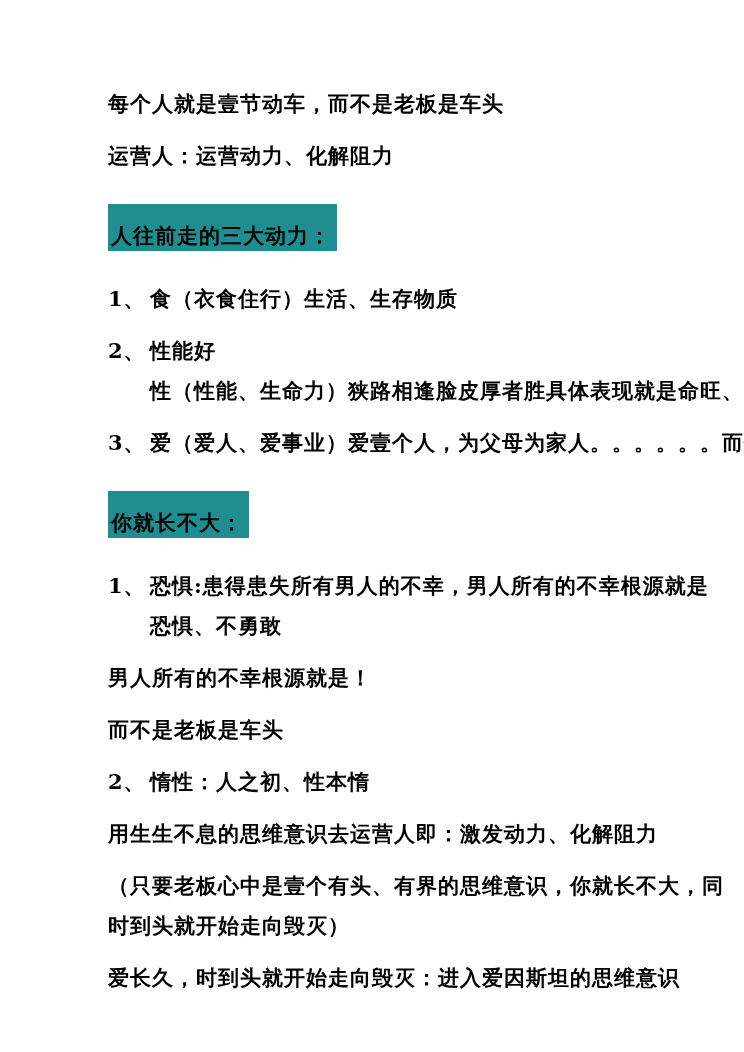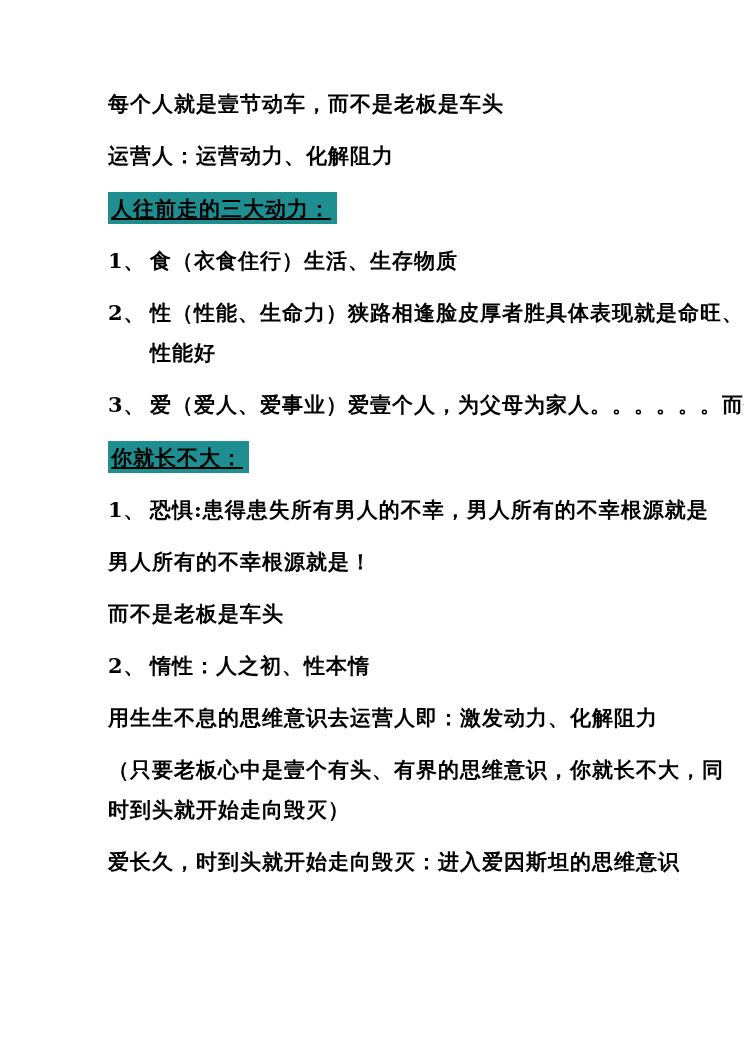--- a/index.html
+++ b/index.html
@@ -29,24 +29,23 @@
     margin: 0 0 12px 0;
     white-space: nowrap;
     letter-spacing: 1px;
   }
   .para.heading {
     margin-bottom: 12px;
   }
   .para.heading .hl {
     display: inline-block;
     background: var(--hl-color, #1e8e90);
-    padding: 1px 6px 0 3px;
+    padding: 16px 6px 0 3px;
     line-height: 31px;
-    margin: 4px 0;
-    text-decoration: underline;
+    margin: 16px 0;
   }
   .para.numbered {
     display: flex;
     align-items: flex-start;
   }
   .para.numbered .num {
     flex: 0 0 42px;
     width: 42px;
   }
   .para.numbered .body {
@@ -78,40 +77,41 @@
   <div class="para numbered">
     <span class="num">1、</span>
     <span class="body">
       <span class="line">食（衣食住行）生活、生存物质</span>
     </span>
   </div>
 
   <div class="para numbered">
     <span class="num">2、</span>
     <span class="body">
+      <span class="line">性能好</span>
       <span class="line">性（性能、生命力）狭路相逢脸皮厚者胜具体表现就是命旺、</span>
-      <span class="line">性能好</span>
     </span>
   </div>
 
   <div class="para numbered">
     <span class="num">3、</span>
     <span class="body">
       <span class="line">爱（爱人、爱事业）爱壹个人，为父母为家人。。。。。。而做</span>
     </span>
   </div>
 
   <p class="para heading">
     <span class="hl">你就长不大：</span>
   </p>
 
   <div class="para numbered">
     <span class="num">1、</span>
     <span class="body">
       <span class="line">恐惧:患得患失所有男人的不幸，男人所有的不幸根源就是</span>
+      <span class="line">恐惧、不勇敢</span>
     </span>
   </div>
 
   <p class="para">
     <span class="line">男人所有的不幸根源就是！</span>
   </p>
 
   <p class="para">
     <span class="line">而不是老板是车头</span>
   </p>

